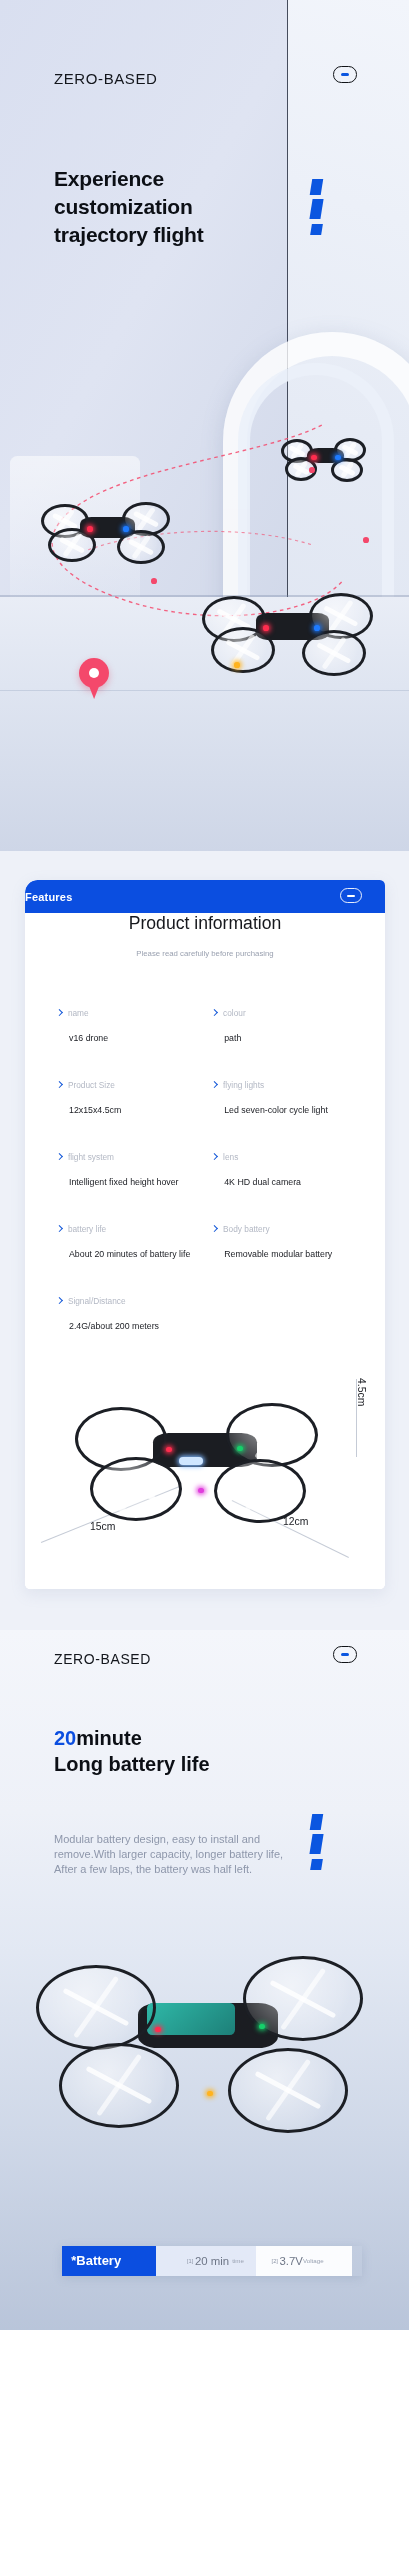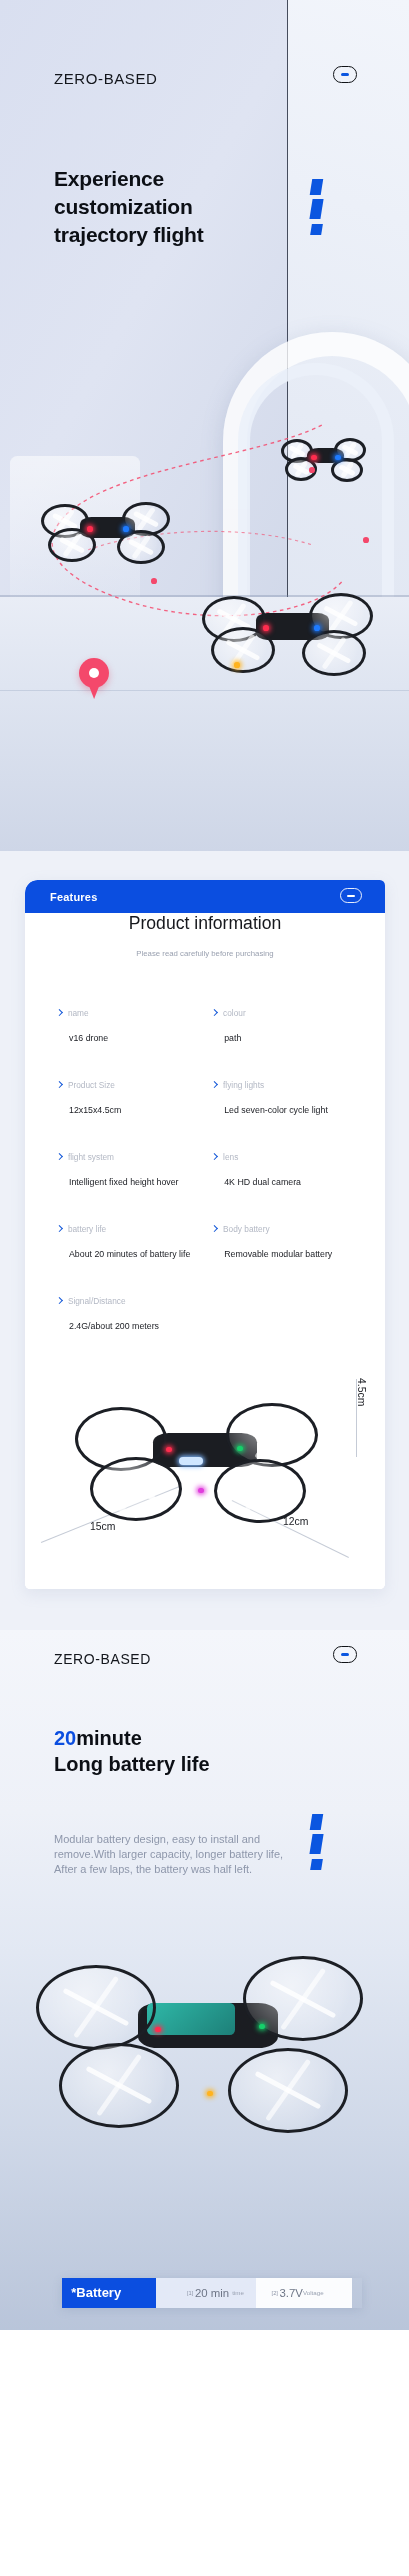--- a/index.html
+++ b/index.html
@@ -150,21 +150,21 @@
     background:#ffffff; border-radius:12.4px 5.2px 5.2px 5.2px;
     box-shadow:0 4.1px 14.5px rgba(125,140,175,.14);
     overflow:hidden;
   }
   .feat-bar{
     position:relative; height:33px; background:#0b4ee0;
     border-radius:12.4px 0 0 0;
     display:flex; align-items:center;
   }
   .feat-bar .label{
-    margin-left:25px; color:#fff; font-size:11px; font-weight:bold; letter-spacing:0.2px;
+    color:#fff; font-size:11px; font-weight:bold; letter-spacing:0.2px;
   }
   .feat-bar .badge{
     position:absolute; right:23px; top:8.3px;
     width:22px; height:15px; border:1.6px solid rgba(255,255,255,.9); border-radius:7.8px;
     display:flex; align-items:center; justify-content:center;
   }
   .feat-bar .badge i{ display:block; width:7.3px; height:2.6px; background:#ffffff; border-radius:1.6px; }
 
   .pi-title{
     text-align:center; font-size:17.6px; color:#16181d; font-weight:400;
@@ -230,21 +230,21 @@
   .bat-sub{
     position:absolute; left:54px; top:202px;
     font-size:11px; line-height:15px; color:#8e97ab;
   }
   .bat-ticks{ position:absolute; left:311px; top:184px; }
   .bat-ticks .tick{ background:#0b56e0; }
 
   .bat-photo{ position:absolute; left:0; top:290px; width:410px; height:322px; }
 
   .bat-bar{
-    position:absolute; left:62px; top:648px;
+    position:absolute; left:62px; top:616px;
     width:300px; height:30px; display:flex; align-items:stretch;
     box-shadow:0 2.1px 9.3px rgba(90,110,150,.18);
   }
   .bb-cell{ display:flex; align-items:center; }
   .bb-blue{
     width:94px; background:#0b4ee0; color:#fff;
     font-size:13px; font-weight:bold; padding-left:9.3px;
   }
   .bb-grey{
     width:100px; background:#e3e9f7; color:#7f879a; padding-left:31px;

